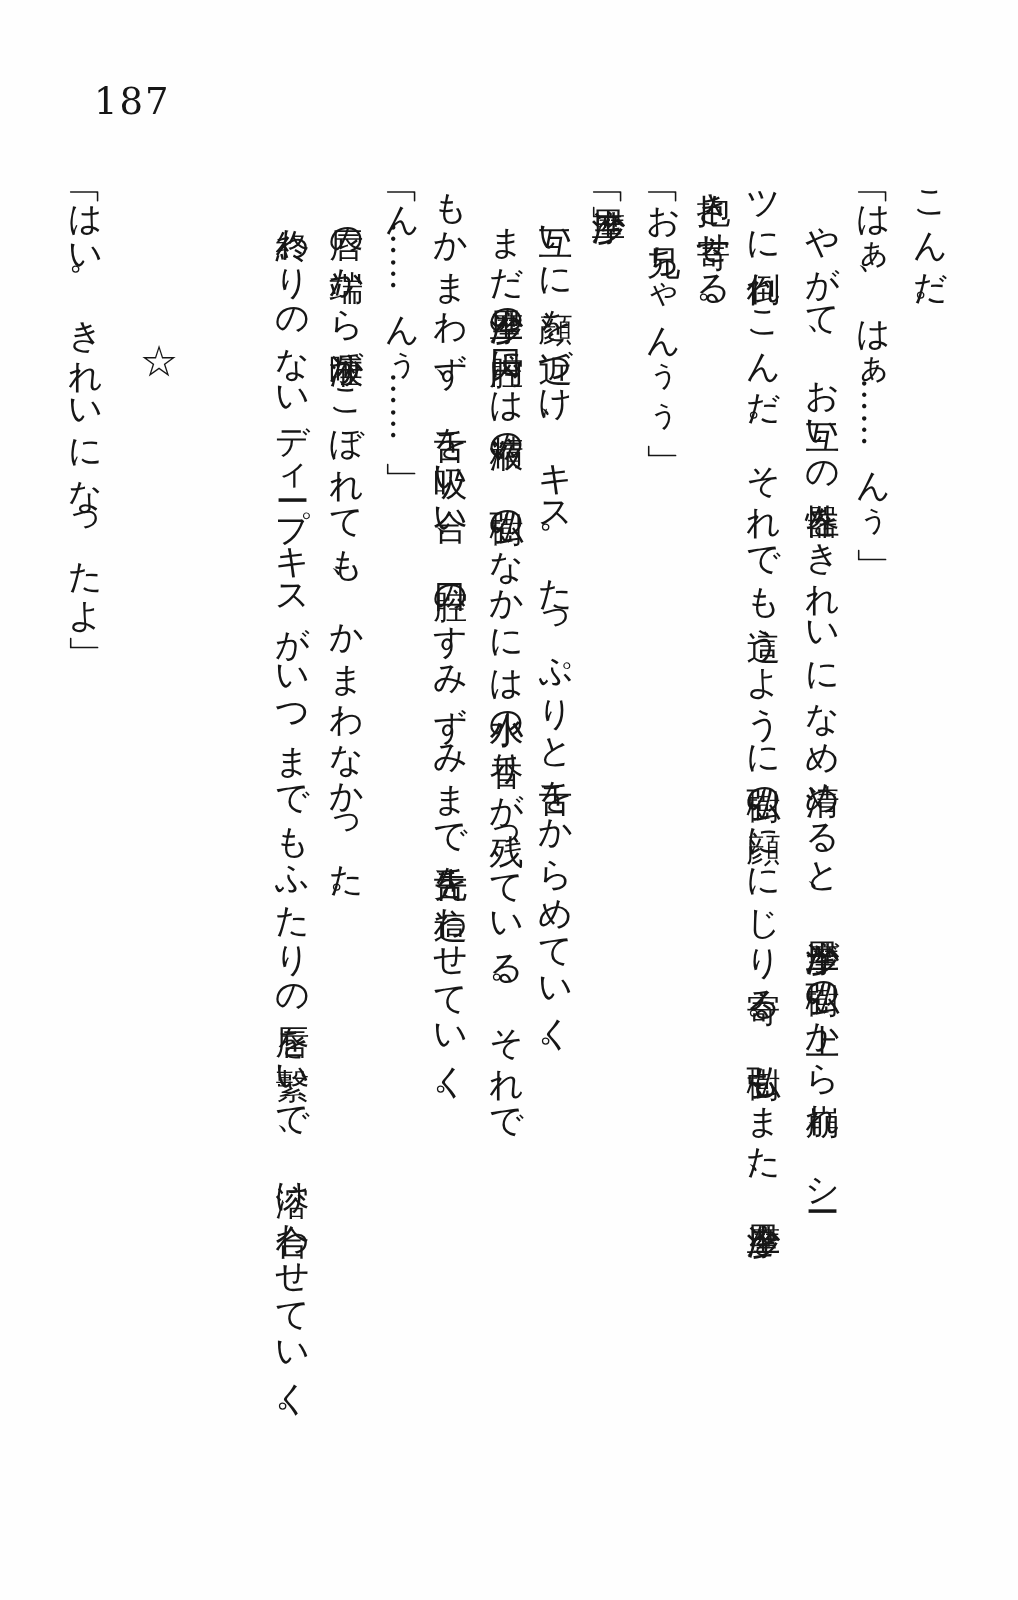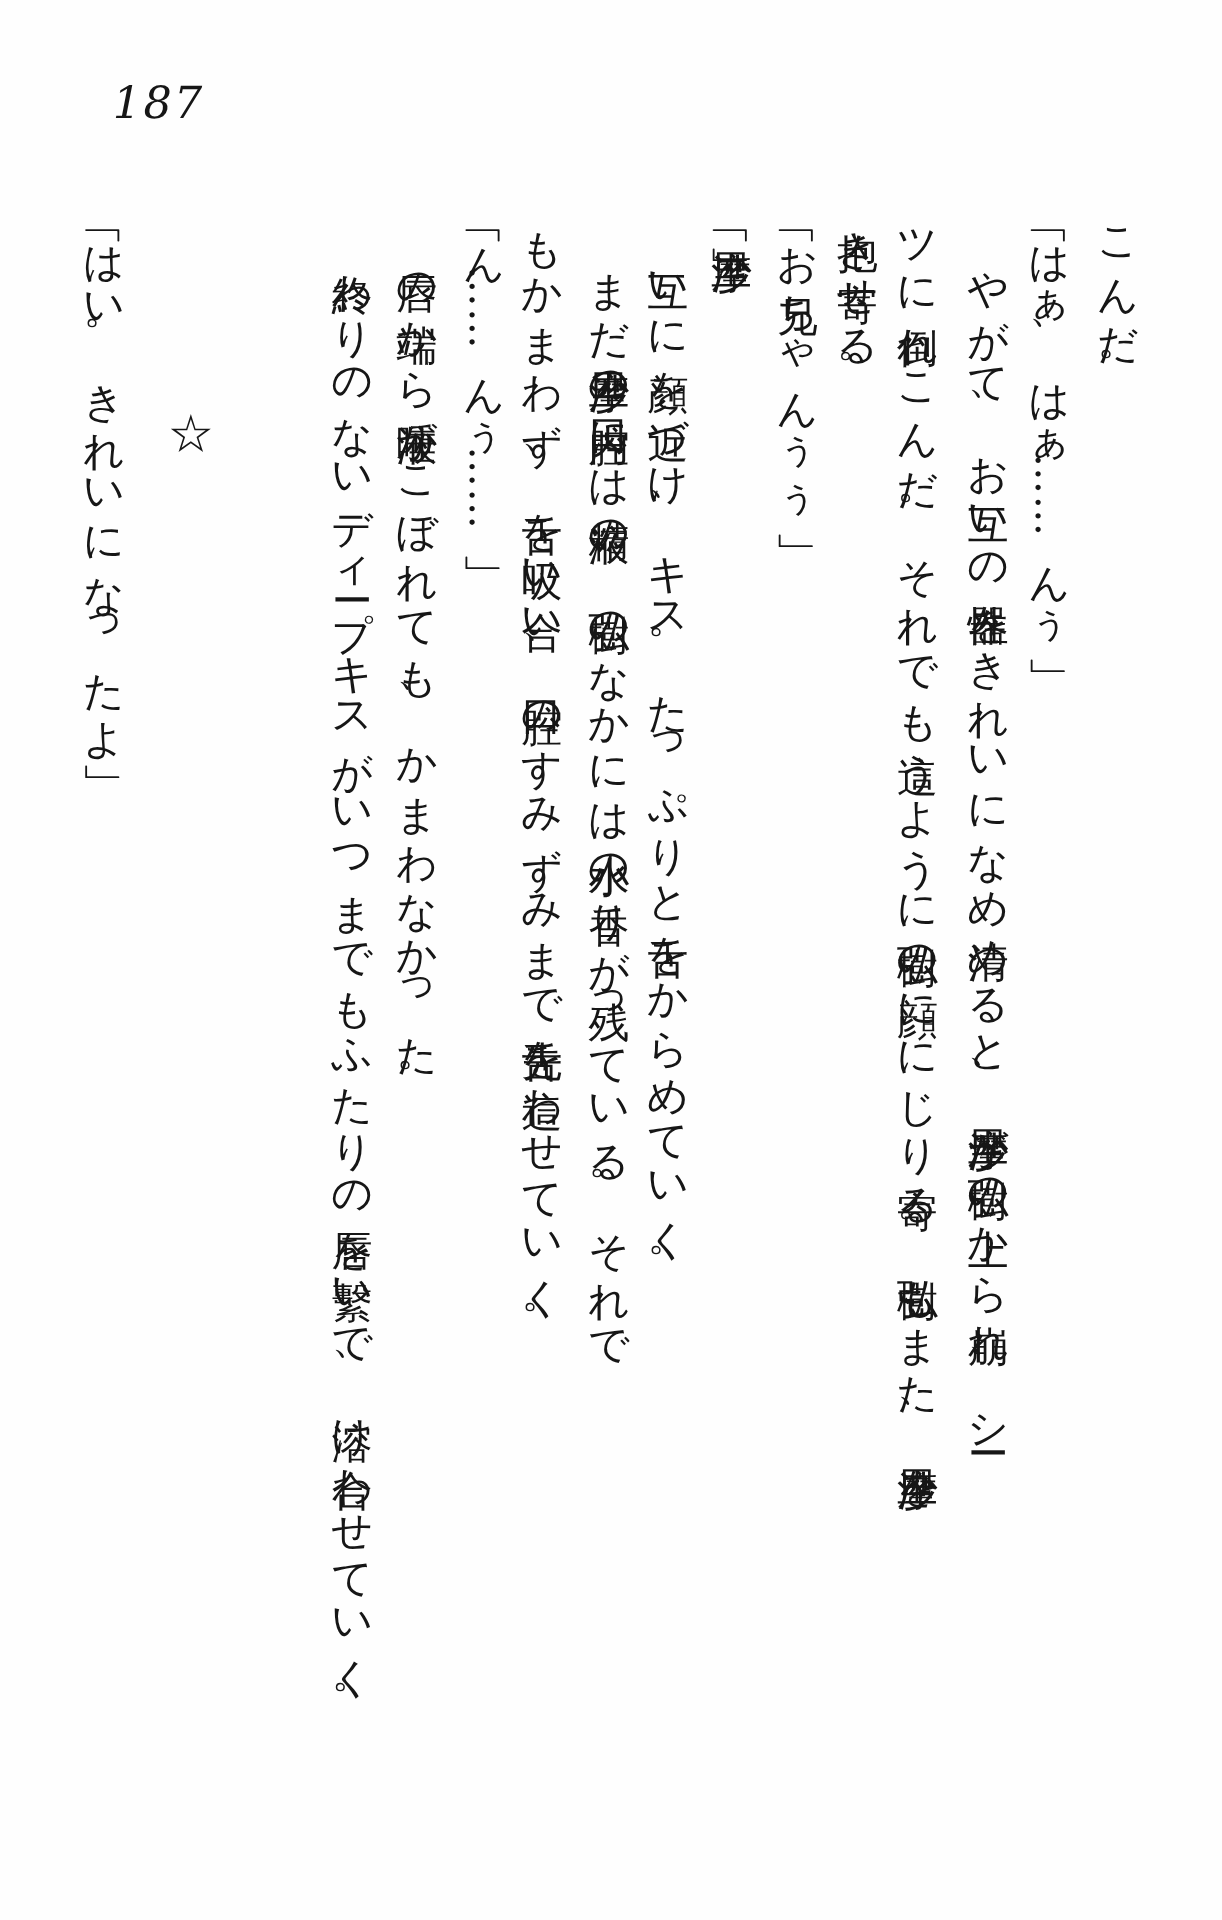--- a/index.html
+++ b/index.html
@@ -15,23 +15,22 @@
   }
   .page {
     position: relative;
     width: 1018px;
     height: 1600px;
     background: #fefefe;
   }
   .page-number {
     position: absolute;
     left: 94px;
-    top: 64px;
+    top: 80px;
     font-size: 37px;
-    font-style: italic;
     color: #161616;
     letter-spacing: 2px;
   }
   .tcol {
     position: absolute;
     writing-mode: vertical-rl;
     text-orientation: mixed;
     font-size: 34px;
     line-height: 1;
     letter-spacing: 1px;

